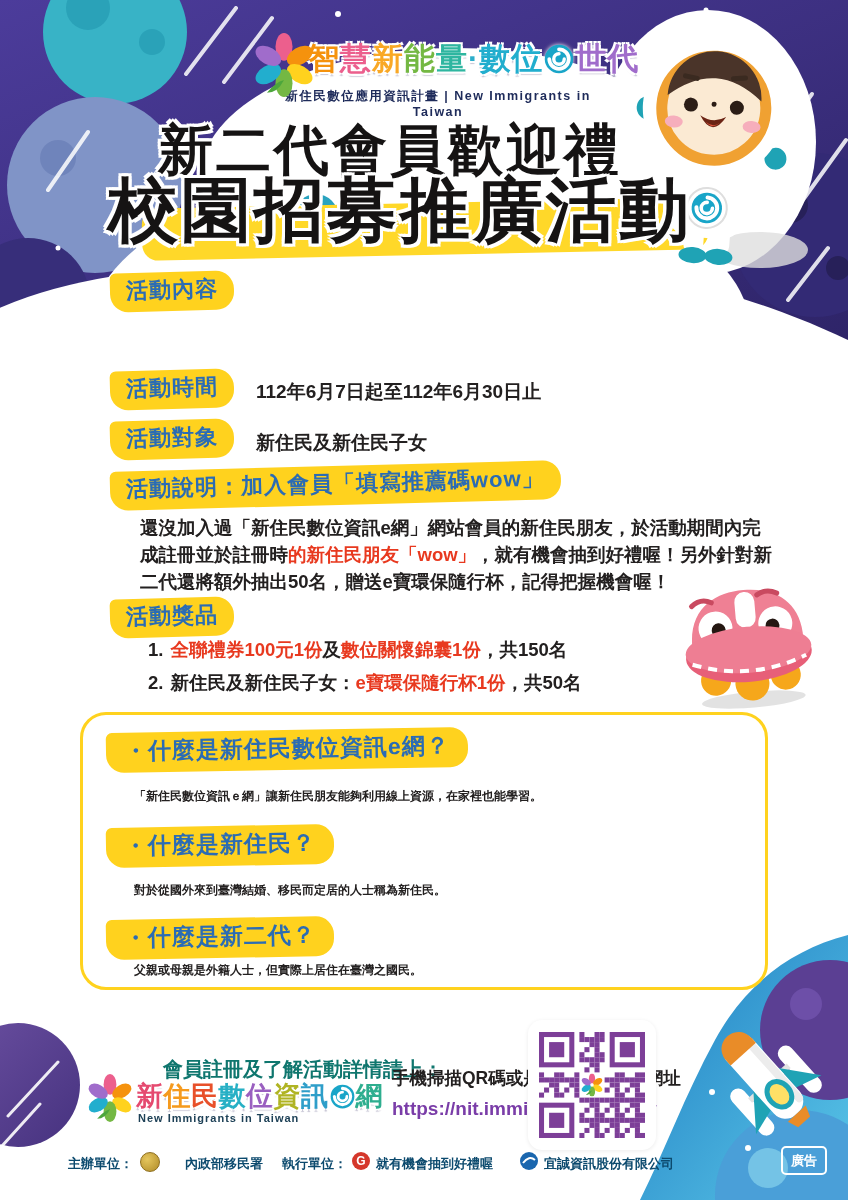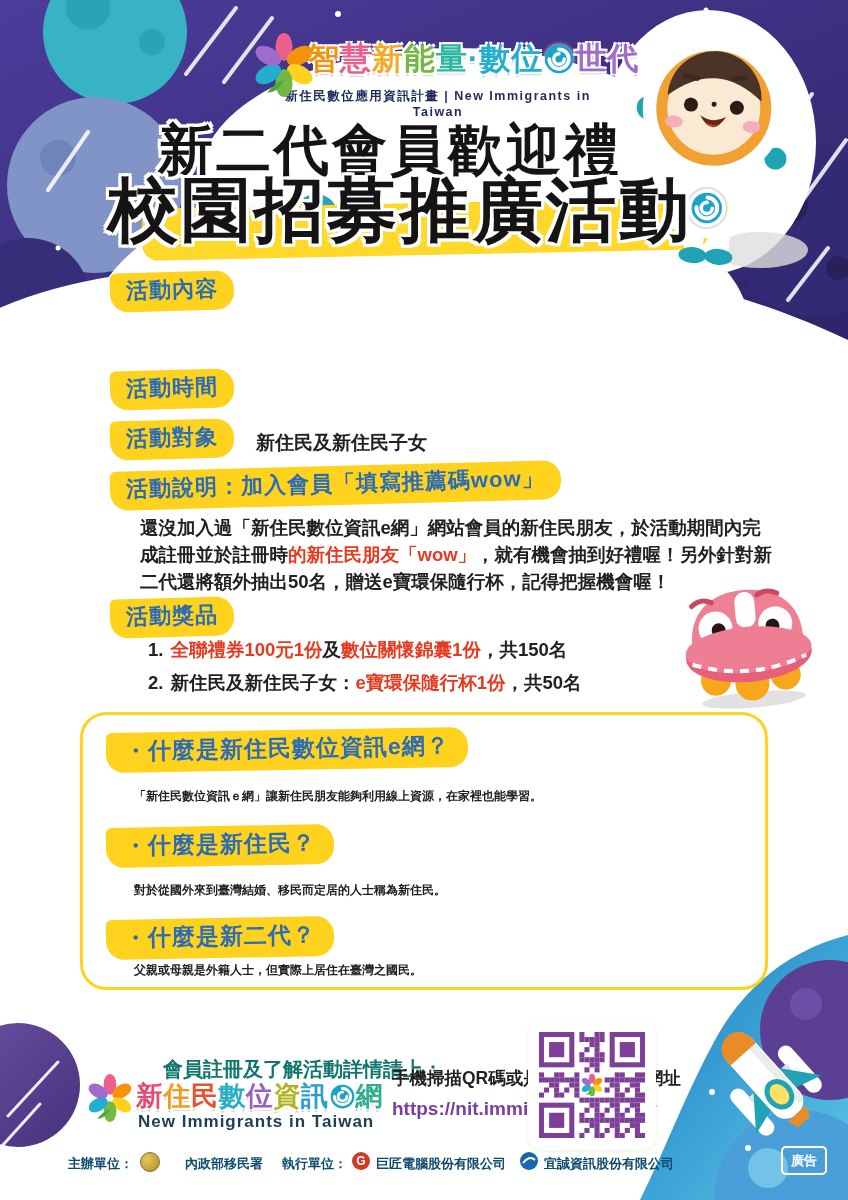--- a/index.html
+++ b/index.html
@@ -33,21 +33,21 @@
   
   .faq-box{position:absolute;left:80px;top:712px;width:688px;height:278px;border:3px solid #FFD21E;border-radius:26px;
            background:#fff;box-sizing:border-box;z-index:1;}
   .faq-q{position:absolute;background:#FFD21E;color:#2B6CB4;font-weight:900;font-size:23px;letter-spacing:1px;
          padding:3px 18px 6px;border-radius:6px 18px 18px 18px;transform:rotate(-1deg);z-index:2;white-space:nowrap;}
   .faq-a{position:absolute;font-size:12px;font-weight:700;color:#232020;width:630px;z-index:2;white-space:nowrap;}
   
   .register-note{position:absolute;left:163px;top:1056px;font-size:20px;font-weight:800;color:#0f766e;z-index:2;}
   .site-chars{position:absolute;left:136px;top:1078px;display:flex;align-items:center;font-size:27px;font-weight:900;
               letter-spacing:.5px;z-index:2;white-space:nowrap;}
-  .site-en{position:absolute;left:138px;top:1112px;font-size:17px;font-weight:800;letter-spacing:1px;color:#1D4056;z-index:2;}
+  .site-en{position:absolute;left:138px;top:1112px;font-size:11px;font-weight:800;letter-spacing:1px;color:#1D4056;z-index:2;}
   .qr-hint{position:absolute;left:392px;top:1066px;font-size:17.5px;font-weight:800;color:#232020;z-index:2;}
   .site-url{position:absolute;left:392px;top:1098px;font-size:19px;font-weight:800;color:#7A3DA8;z-index:2;}
   .qr-card{position:absolute;left:528px;top:1020px;width:128px;height:130px;background:#fff;border-radius:14px;z-index:2;
            display:flex;align-items:center;justify-content:center;box-shadow:0 1px 4px rgba(0,0,0,.08);}
   
   .org{position:absolute;top:1155px;font-size:13px;font-weight:700;color:#0c4a6e;z-index:2;white-space:nowrap;}
   .mini-icon{position:absolute;top:1152px;width:18px;height:18px;border-radius:50%;z-index:2;}
   .badge{background:radial-gradient(circle at 35% 35%,#E5C65E,#B08B28);border:1px solid #8F6F1F;}
   .gicon{background:#D5372B;color:#fff;font-size:12px;font-weight:900;text-align:center;line-height:18px;}
   .ad-box{position:absolute;left:781px;top:1146px;width:42px;height:25px;border:2px solid #fff;border-radius:5px;
@@ -212,20 +212,21 @@
     <circle cx="97" cy="88" r="2.5" fill="#2B1D16"></circle>
     <path d="M84 100 Q97 122 110 100 Q97 108 84 100 Z" fill="#6B2414"></path>
     <path d="M90 106 Q97 114 104 106 Q97 112 90 106 Z" fill="#E0573F"></path>
     <ellipse cx="58" cy="108" rx="9" ry="6" fill="#F6AEBC"></ellipse>
     <ellipse cx="136" cy="108" rx="9" ry="6" fill="#F6AEBC"></ellipse>
   </svg>
 
   <div class="sec-pill" style="left:110px;top:272px;">活動內容</div>
 
   <div class="sec-pill" style="left:110px;top:370px;">活動時間</div>
+  <div class="inline-val" style="left:256px;top:379px;">112年6月7日起至112年6月30日止</div>
 
   <div class="sec-pill" style="left:110px;top:420px;">活動對象</div>
   <div class="inline-val" style="left:256px;top:430px;">新住民及新住民子女</div>
 
   <div class="sec-pill" style="left:110px;top:466px;">活動說明：加入會員「填寫推薦碼wow」</div>
   <div class="body-text" style="left:140px;top:514px;width:636px;">
     <span>還沒加入過「新住民數位資訊e網」網站會員的新住民朋友，於活動期間內完成註冊並於註冊時</span><span class="red">的新住民朋友「wow」</span><span>，就有機會抽到好禮喔！另外針對新二代還將額外抽出50名，贈送e寶環保隨行杯，記得把握機會喔！</span>
   </div>
 
   <div class="sec-pill" style="left:110px;top:598px;">活動獎品</div>
@@ -435,21 +436,21 @@
         <rect x="10" y="80" width="15" height="15" fill="#7D3F98"></rect>
         <use href="#flower" x="41" y="41" width="23" height="23"></use>
       </svg>
   </div>
 
   <div class="org" style="left:68px;">主辦單位：</div>
   <div class="mini-icon badge" style="left:140px;"></div>
   <div class="org" style="left:164px;margin-left:21px;">內政部移民署</div>
   <div class="org" style="left:282px;">執行單位：</div>
   <div class="mini-icon gicon" style="left:352px;">G</div>
-  <div class="org" style="left:376px;">巨匠電腦股份有限公司</div>
+  <div class="org" style="left:376px;">就有機會抽到好禮喔</div>
   <svg class="char-svg" style="left:520px;top:1152px;" width="18" height="18" viewBox="0 0 18 18">
     <circle cx="9" cy="9" r="9" fill="#1A66AE"></circle>
     <path d="M3 11 Q9 3 15 8" stroke="#fff" stroke-width="2" fill="none"></path>
   </svg>
   <div class="org" style="left:544px;">宜誠資訊股份有限公司</div>
   <div class="ad-box">廣告</div>
 
 </div>
 
 </body></html>

